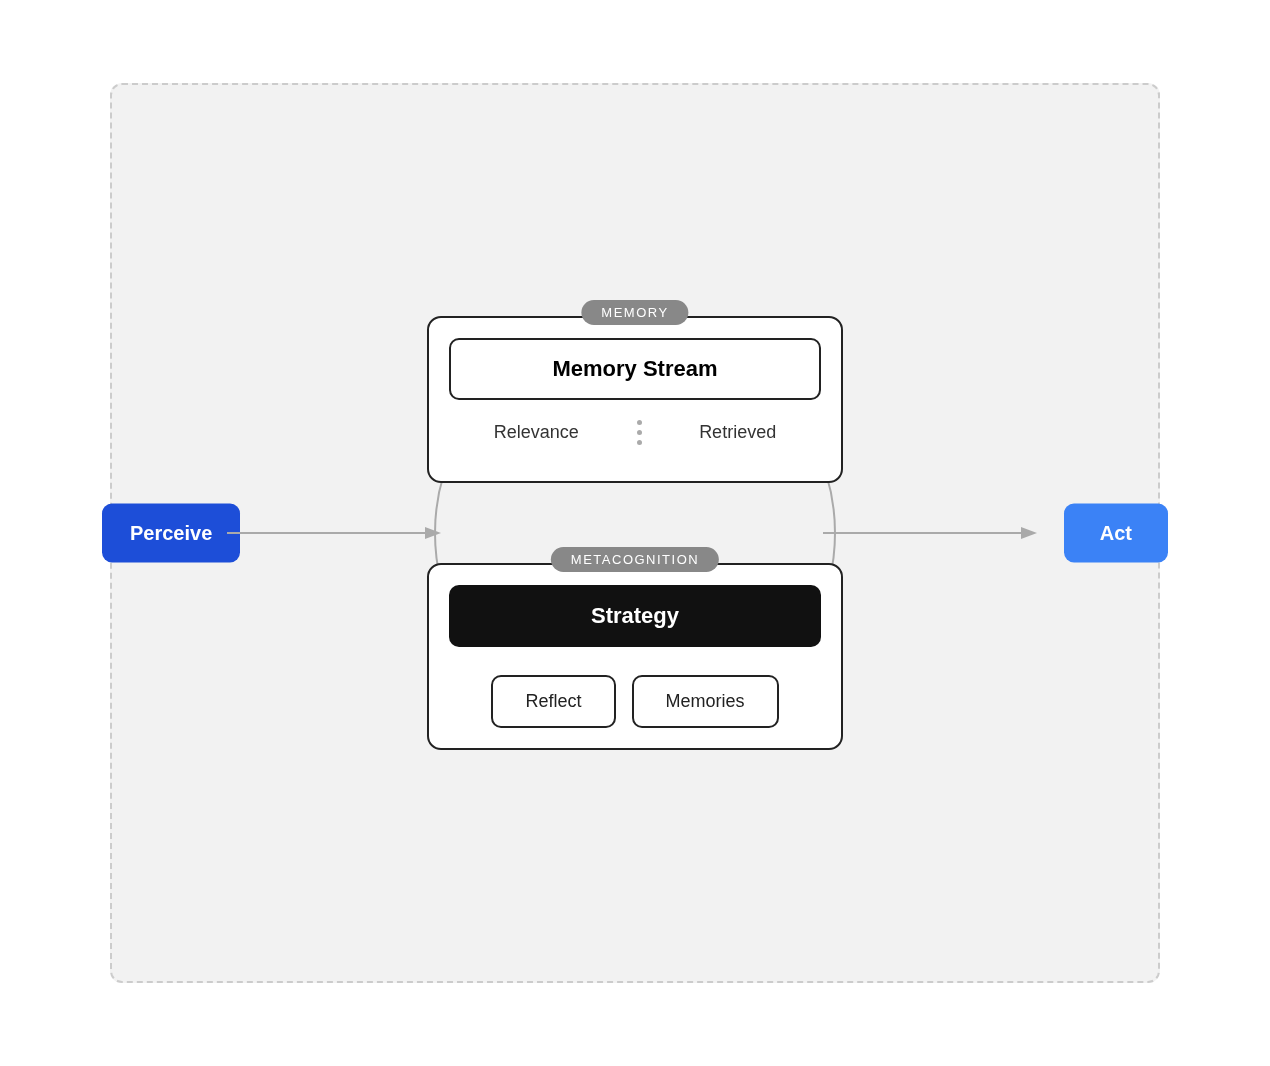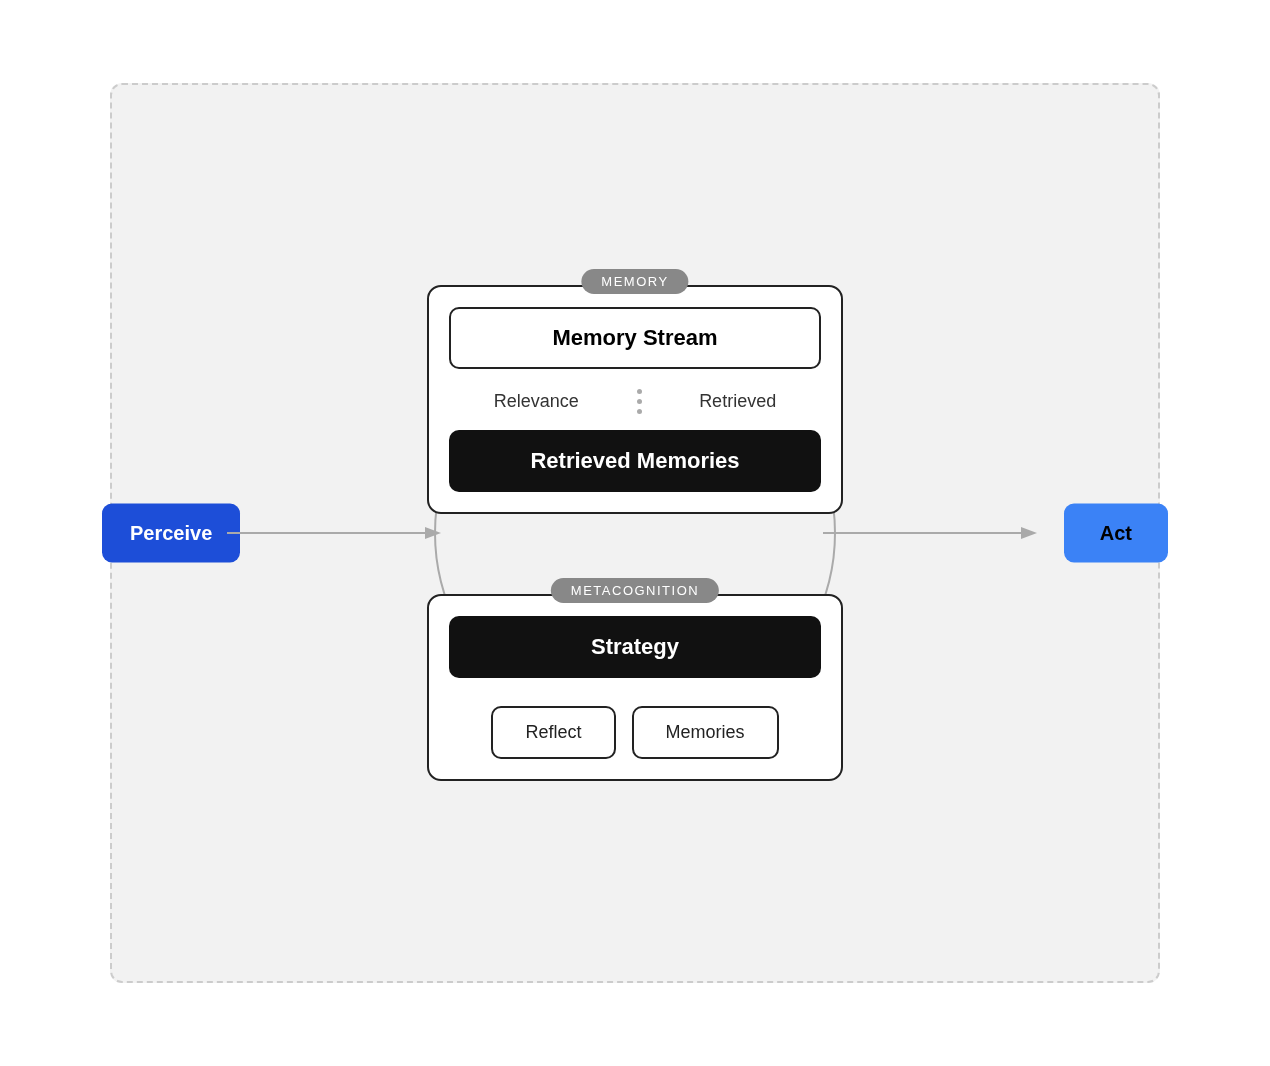--- a/index.html
+++ b/index.html
@@ -42,21 +42,21 @@
       white-space: nowrap;
     }
 
     
     .act-btn {
       position: absolute;
       right: -10px;
       top: 50%;
       transform: translateY(-50%);
       background: #3b82f6;
-      color: #000000;
+      color: #ffffff;
       font-weight: 700;
       font-size: 20px;
       padding: 18px 36px;
       border-radius: 10px;
       white-space: nowrap;
     }
 
     
     .arrow-left {
       position: absolute;
@@ -255,23 +255,20 @@
       <div class="middle-row">
         <span class="middle-row-item">Relevance</span>
         <div class="dotted-divider">
           <div class="dot"></div>
           <div class="dot"></div>
           <div class="dot"></div>
         </div>
         <span class="middle-row-item">Retrieved</span>
       </div>
 
-      <div class="retrieved-memories-box">
-        <span>Retrieved Memories</span>
-      </div>
     </div>
 
     <div class="card">
       <div class="card-label">METACOGNITION</div>
 
       <div class="strategy-box">
         <span>Strategy</span>
       </div>
 
       <div class="reflect-evaluate-row">

